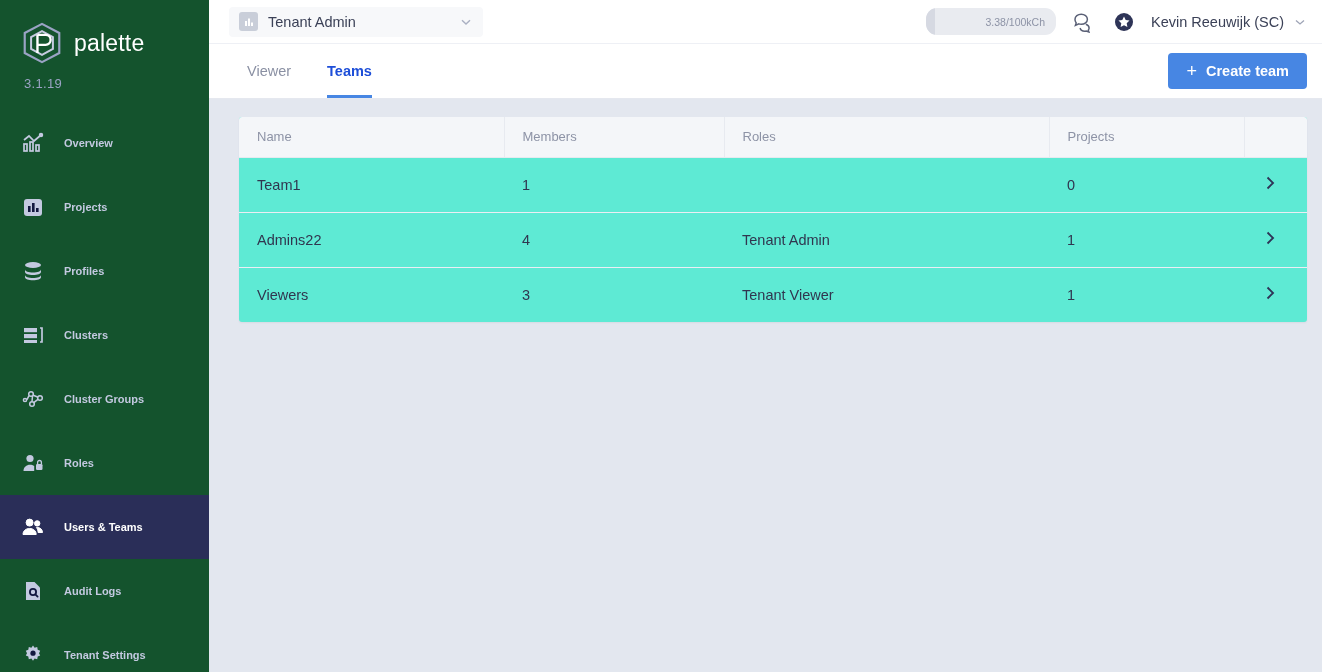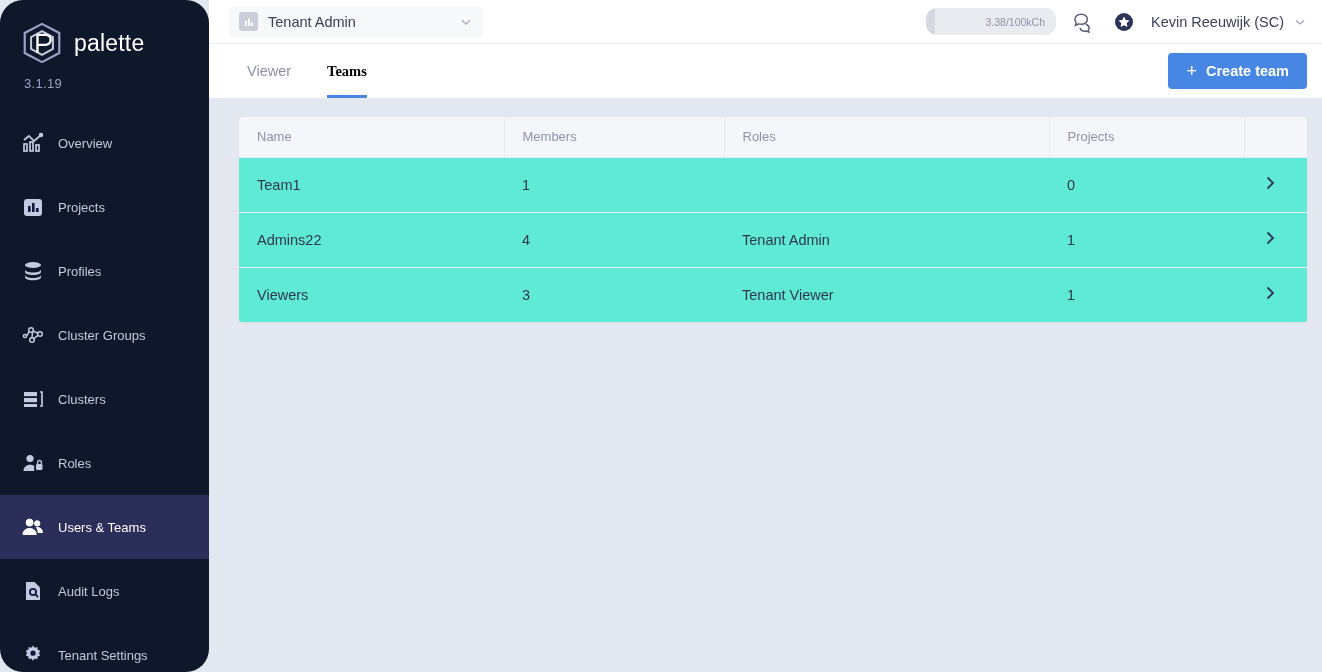--- a/index.html
+++ b/index.html
@@ -7,45 +7,44 @@
     width: 1322px; height: 672px;
     font-family: "Liberation Sans", sans-serif;
     background: #e3e7ef;
     overflow: hidden;
   }
   .app { display: flex; width: 1322px; height: 672px; }
 
   
   .sidebar {
     width: 209px; min-width: 209px; height: 672px;
-    background: #0f172a;
+    background: #14532d;
     display: flex; flex-direction: column;
     position: relative;
-    border-radius: 23px;
   }
   .brand {
     display: flex; align-items: center;
     padding: 22px 0 0 22px;
     gap: 12px;
   }
   .brand-logo { width: 40px; height: 42px; display: block; }
   .brand-name {
     color: #ffffff; font-size: 23px; letter-spacing: .2px;
     font-weight: 400;
   }
   .version {
     color: #9aa3c4; font-size: 13px;
     padding: 12px 0 0 24px; letter-spacing: .3px;
   }
   .nav { margin-top: 20px; display: flex; flex-direction: column; }
   .nav-item {
     height: 64px; display: flex; align-items: center;
-    gap: 12px; padding-left: 20px;
-    color: #c3c9e0; font-size: 13px;
-    cursor: pointer; position: relative;
+    gap: 18px; padding-left: 20px;
+    color: #c3c9e0; font-size: 11px;
+    cursor: pointer; position: relative; font-weight: bold;
   }
   .nav-item .ico { width: 26px; height: 26px; display: flex; align-items: center; justify-content: center; flex: none; }
   .nav-item .ico svg { display: block; }
   .nav-item.active { background: #2a2e58; color: #ffffff; }
   .nav-item.active .ico svg { fill: #ffffff; stroke: #ffffff; }
   .nav-label { white-space: nowrap; }
 
   
   .main { flex: 1; height: 672px; display: flex; flex-direction: column; background: #e3e7ef; }
 
@@ -91,21 +90,21 @@
   .tabbar {
     height: 55px; background: #ffffff; display: flex; align-items: center;
     padding: 0 16px 0 38px; border-bottom: 1px solid #e5e8ef;
   }
   .tabs { display: flex; align-items: center; gap: 36px; height: 100%; }
   .tab {
     font-size: 14.5px; color: #8a90a3; height: 100%;
     display: flex; align-items: center; cursor: pointer;
     border-bottom: 3px solid transparent; padding-top: 3px;
   }
-  .tab.active { color: #000000; border-bottom-color: #4786e3; font-weight: bold; font-family: Liberation Serif, serif; }
+  .tab.active { color: #1d4ed8; border-bottom-color: #4786e3; font-weight: bold; }
   .create-btn {
     margin-left: auto; height: 36px; background: #4786e3; color: #fff;
     border: none; border-radius: 4px; padding: 0 18px;
     font-size: 14.5px; font-family: inherit; font-weight: bold;
     display: flex; align-items: center; gap: 9px; cursor: pointer;
   }
   .plus { font-size: 18px; font-weight: normal; line-height: 1; }
 
   .content { flex: 1; padding: 18px 16px 0 30px; overflow: hidden; }
   .card { background: #5eead4; border-radius: 3px; box-shadow: 0 1px 2px rgba(30,40,70,.06); overflow: hidden; }
@@ -183,41 +182,41 @@
             <ellipse cx="12" cy="6" rx="8" ry="3"></ellipse>
             <path d="M4 10.5c0 1.7 3.6 3 8 3s8-1.3 8-3v2.5c0 1.7-3.6 3-8 3s-8-1.3-8-3z"></path>
             <path d="M4 16c0 1.7 3.6 3 8 3s8-1.3 8-3v2.2c0 1.7-3.6 3-8 3s-8-1.3-8-3z"></path>
           </svg>
         </span>
         <span class="nav-label">Profiles</span>
       </div>
 
       <div class="nav-item">
         <span class="ico">
+          <svg width="24" height="24" viewBox="0 0 24 24" fill="none" stroke="#c3c9e0" stroke-width="1.7">
+            <rect x="3" y="5" width="13" height="4.2" fill="#c3c9e0" stroke="none"></rect>
+            <rect x="3" y="11" width="13" height="4.2" fill="#c3c9e0" stroke="none"></rect>
+            <rect x="3" y="17" width="13" height="3" fill="#c3c9e0" stroke="none"></rect>
+            <path d="M19 5 L21 5 L21 19 L19 19"></path>
+          </svg>
+        </span>
+        <span class="nav-label">Clusters</span>
+      </div>
+
+      <div class="nav-item">
+        <span class="ico">
           <svg width="24" height="24" viewBox="0 0 24 24" fill="none" stroke="#c3c9e0" stroke-width="1.5">
             <circle cx="4" cy="13" r="1.6"></circle>
               <circle cx="10" cy="7" r="2.3"></circle>
             <circle cx="11" cy="17" r="2.3"></circle>
               <circle cx="19" cy="11" r="2.3"></circle>
             <path d="M6 12.6 L8 8.6 M11.5 9 L11 14.8 M12.5 15.8 L17.2 12.2 M11.8 8 L17 10.2"></path>
           </svg>
         </span>
         <span class="nav-label">Cluster Groups</span>
-      </div>
-
-      <div class="nav-item">
-        <span class="ico">
-          <svg width="24" height="24" viewBox="0 0 24 24" fill="none" stroke="#c3c9e0" stroke-width="1.7">
-            <rect x="3" y="5" width="13" height="4.2" fill="#c3c9e0" stroke="none"></rect>
-            <rect x="3" y="11" width="13" height="4.2" fill="#c3c9e0" stroke="none"></rect>
-            <rect x="3" y="17" width="13" height="3" fill="#c3c9e0" stroke="none"></rect>
-            <path d="M19 5 L21 5 L21 19 L19 19"></path>
-          </svg>
-        </span>
-        <span class="nav-label">Clusters</span>
       </div>
 
       <div class="nav-item">
         <span class="ico">
           <svg width="24" height="24" viewBox="0 0 24 24" fill="#c3c9e0">
             <circle cx="9" cy="7.5" r="3.6"></circle>
             <path d="M2.5 20c0-3.9 3-6.2 6.5-6.2 1.6 0 3 .5 4.2 1.3V20z"></path>
             <rect x="15" y="13" width="6.5" height="6" rx="1.2"></rect>
             <path d="M16.6 13v-1.6a1.9 1.9 0 0 1 3.8 0V13" fill="none" stroke="#c3c9e0" stroke-width="1.3"></path>
           </svg>

